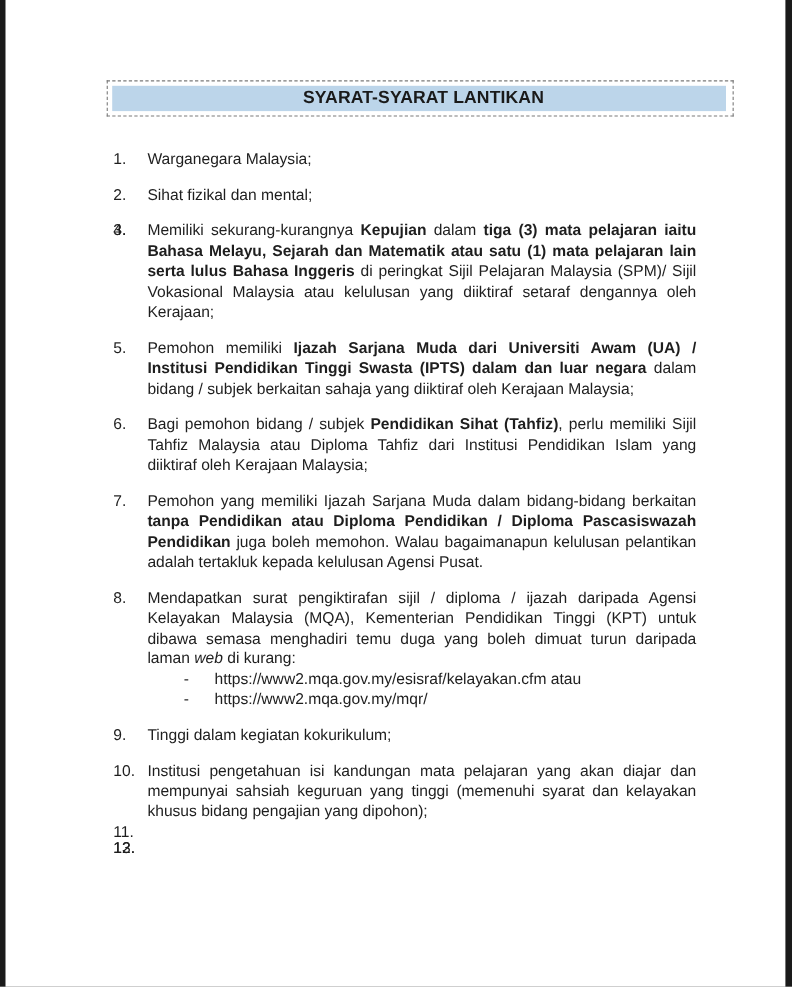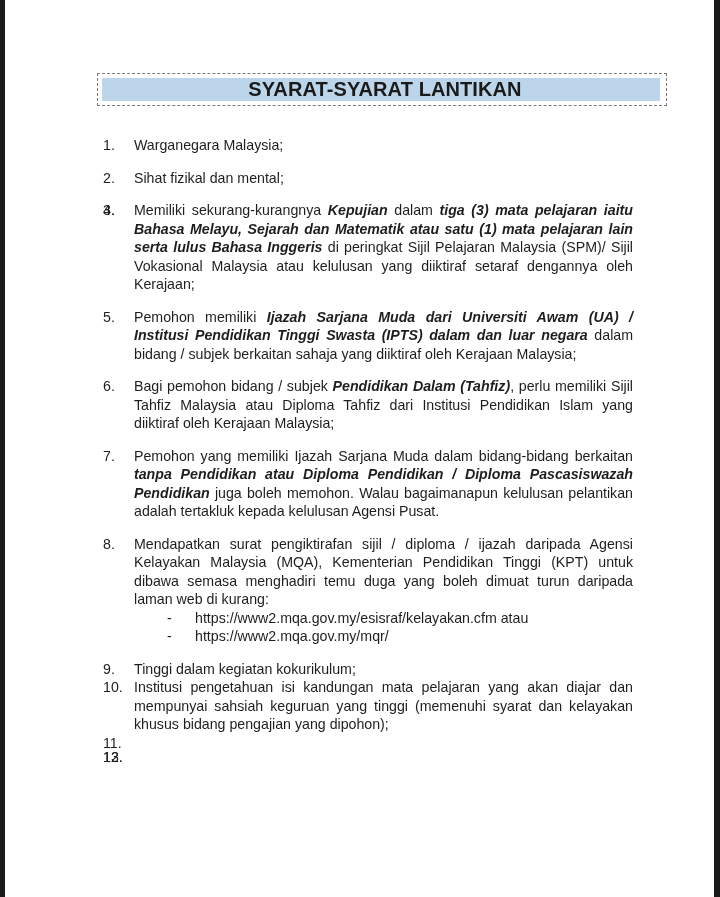--- a/index.html
+++ b/index.html
@@ -19,55 +19,55 @@
     width: 570px; height: 33px;
     border: 1.5px dashed #7a7a7a;
     box-sizing: border-box;
   }
   .title-bar {
     position: absolute; left: 4px; top: 4px; right: 6px; bottom: 4px;
     background: #bcd5ea;
     display: flex; align-items: center; justify-content: center;
   }
   .title-text {
-    font-weight: bold; font-size: 20px; letter-spacing: 0.1px; color: #1a1a1a;
+    font-weight: bold; font-size: 16px; letter-spacing: 0.1px; color: #1a1a1a;
     margin-left: 8px;
   }
   .list {
     position: absolute; left: 98px; top: 136px; width: 530px;
     font-size: 14.2px; line-height: 18.5px;
   }
   .item { position: relative; padding-left: 31px; text-align: justify; }
   .num { position: absolute; left: 0; top: 0; }
-  .b { font-weight: bold; font-style: italic; }
-  .i { }
+  .b { font-weight: bold; }
+  .i { font-style: italic; }
   .sub { position: relative; padding-left: 92px; text-align: left; }
   .dash { position: absolute; left: 64px; }
 </style>
 </head>
 <body>
 
 <div class="page">
   <div class="title-frame">
     <div class="title-bar">
       <span class="title-text">SYARAT-SYARAT LANTIKAN</span>
     </div>
   </div>
   <div class="list" id="req-list">
       <div class="item"><span class="num">1.</span><span><span>Warganegara Malaysia;</span></span></div>
       <div class="item" style="margin-top: 14px;"><span class="num">2.</span><span><span>Sihat fizikal dan mental;</span></span></div>
       <div class="item" style="margin-top: 14px;"><span class="num">3.</span></div>
       <div class="item" style="margin-top: 14px;"><span class="num">4.</span><span><span>Memiliki sekurang-kurangnya </span><span class="b">Kepujian</span><span> dalam </span><span class="b">tiga (3) mata pelajaran iaitu Bahasa Melayu, Sejarah dan Matematik atau satu (1) mata pelajaran lain serta lulus Bahasa Inggeris</span><span> di peringkat Sijil Pelajaran Malaysia (SPM)/ Sijil Vokasional Malaysia atau kelulusan yang diiktiraf setaraf dengannya oleh Kerajaan;</span></span></div>
       <div class="item" style="margin-top: 14px;"><span class="num">5.</span><span><span>Pemohon memiliki </span><span class="b">Ijazah Sarjana Muda dari Universiti Awam (UA) / Institusi Pendidikan Tinggi Swasta (IPTS) dalam dan luar negara</span><span> dalam bidang / subjek berkaitan sahaja yang diiktiraf oleh Kerajaan Malaysia;</span></span></div>
-      <div class="item" style="margin-top: 14px;"><span class="num">6.</span><span><span>Bagi pemohon bidang / subjek </span><span class="b">Pendidikan Dalam (Tahfiz)</span><span>, perlu memiliki Sijil Tahfiz Malaysia atau Diploma Tahfiz dari Institusi Pendidikan Islam yang diiktiraf oleh Kerajaan Malaysia;</span></span></div>
+      <div class="item" style="margin-top: 14px;"><span class="num">6.</span><span><span>Bagi pemohon bidang / subjek </span><span class="b">Pendidikan Sihat (Tahfiz)</span><span>, perlu memiliki Sijil Tahfiz Malaysia atau Diploma Tahfiz dari Institusi Pendidikan Islam yang diiktiraf oleh Kerajaan Malaysia;</span></span></div>
       <div class="item" style="margin-top: 14px;"><span class="num">7.</span><span><span>Pemohon yang memiliki Ijazah Sarjana Muda dalam bidang-bidang berkaitan </span><span class="b">tanpa Pendidikan atau Diploma Pendidikan / Diploma Pascasiswazah Pendidikan</span><span> juga boleh memohon. Walau bagaimanapun kelulusan pelantikan adalah tertakluk kepada kelulusan Agensi Pusat.</span></span></div>
       <div class="item" style="margin-top: 14px;"><span class="num">8.</span><span><span>Mendapatkan surat pengiktirafan sijil / diploma / ijazah daripada Agensi Kelayakan Malaysia (MQA), Kementerian Pendidikan Tinggi (KPT) untuk dibawa semasa menghadiri temu duga yang boleh dimuat turun daripada laman </span><span class="i">web</span><span> di kurang:</span></span></div>
       <div class="sub"><span class="dash">-</span><span>https://www2.mqa.gov.my/esisraf/kelayakan.cfm atau</span></div>
       <div class="sub"><span class="dash">-</span><span>https://www2.mqa.gov.my/mqr/</span></div>
       <div class="item" style="margin-top: 14px;"><span class="num">9.</span><span><span>Tinggi dalam kegiatan kokurikulum;</span></span></div>
-      <div class="item" style=""><span class="num">10.</span><span><span>Institusi pengetahuan isi kandungan mata pelajaran yang akan diajar dan mempunyai sahsiah keguruan yang tinggi (memenuhi syarat dan kelayakan khusus bidang pengajian yang dipohon);</span></span></div>
+      <div class="item" style="margin-top: 14px;"><span class="num">10.</span><span><span>Institusi pengetahuan isi kandungan mata pelajaran yang akan diajar dan mempunyai sahsiah keguruan yang tinggi (memenuhi syarat dan kelayakan khusus bidang pengajian yang dipohon);</span></span></div>
       <div class="item" style=""><span class="num">11.</span></div>
       <div class="item" style="margin-top: 14px;"><span class="num">12.</span></div>
       <div class="item" style="margin-top: 14px;">
         <span class="num">13.</span>
       </div>
     </div>
 </div>
 
 </body></html>

